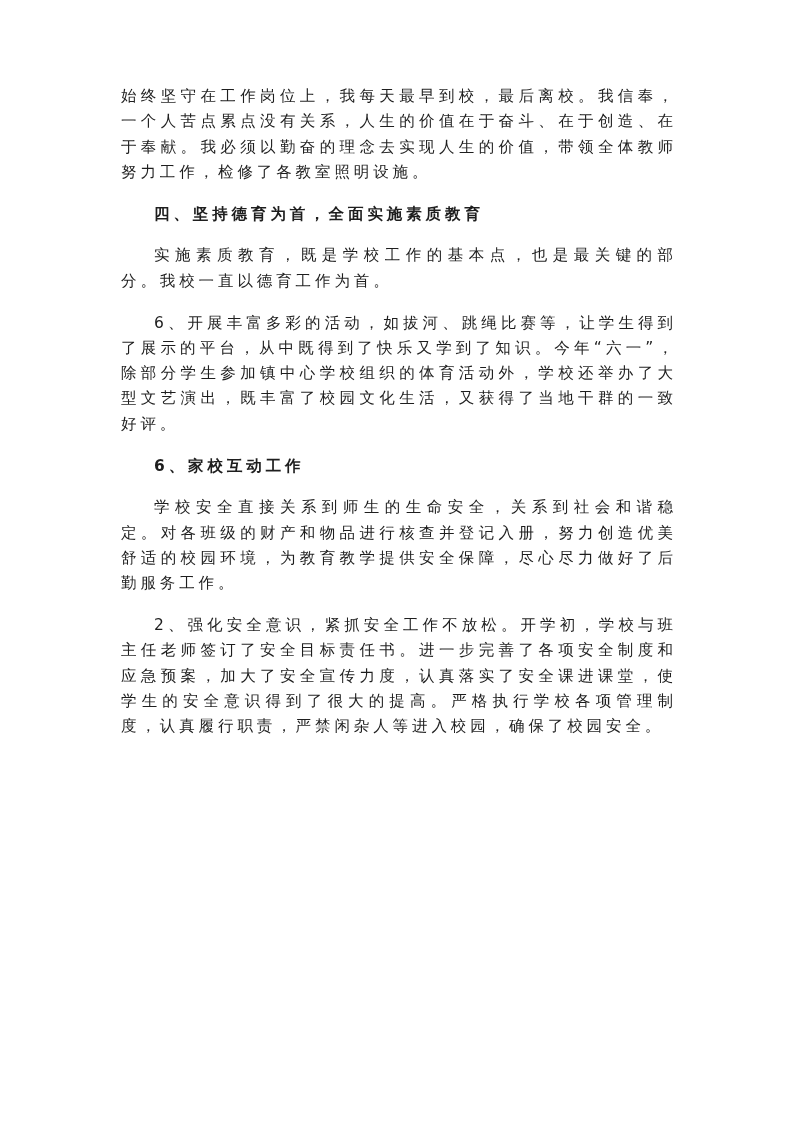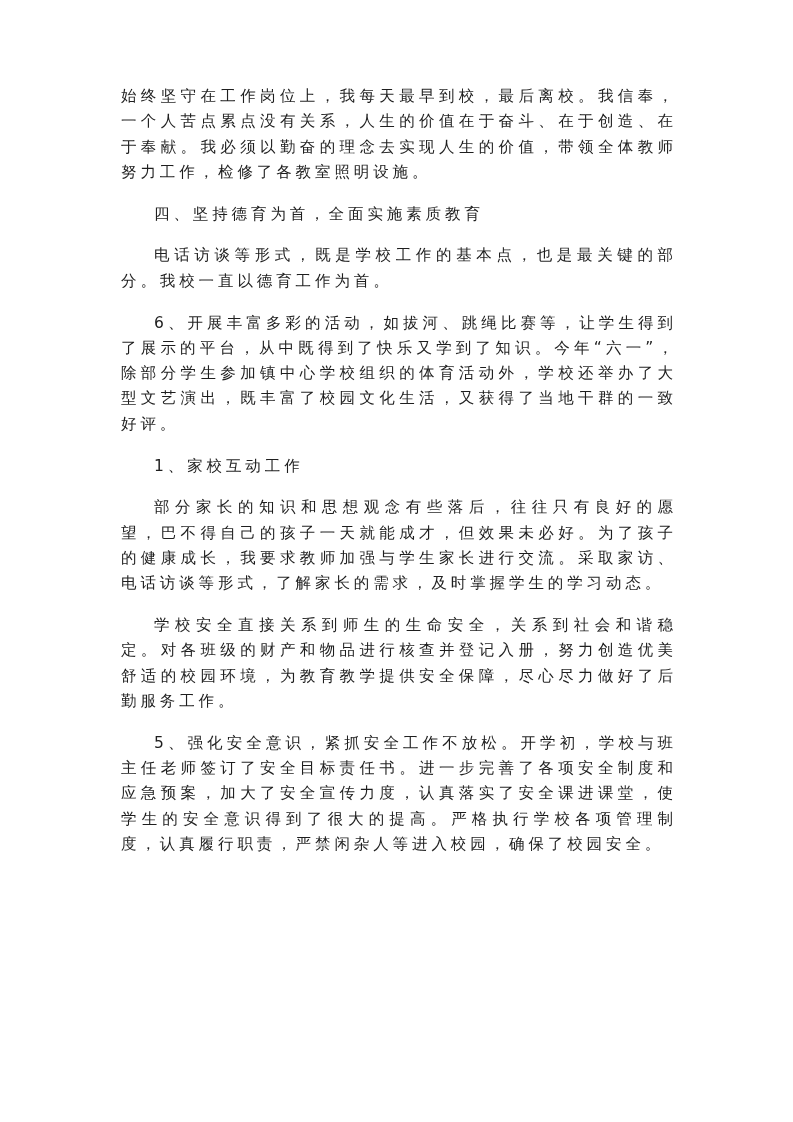--- a/index.html
+++ b/index.html
@@ -29,28 +29,28 @@
     text-align: justify;
     text-justify: inter-character;
     word-break: break-all;
   }
   .para.indent {
     text-indent: 33px;
   }
   .heading {
     margin: 0 0 16.5px 0;
     text-indent: 33px;
+    font-weight: bold;
   }
 </style>
 </head>
 <body>
 
 <div class="page">
   <p class="para">始终坚守在工作岗位上，我每天最早到校，最后离校。我信奉，一个人苦点累点没有关系，人生的价值在于奋斗、在于创造、在于奉献。我必须以勤奋的理念去实现人生的价值，带领全体教师努力工作，检修了各教室照明设施。</p>
   <p class="heading">四、坚持德育为首，全面实施素质教育</p>
-  <p class="para indent">电话访谈等形式，既是学校工作的基本点，也是最关键的部分。我校一直以德育工作为首。</p>
+  <p class="para indent">实施素质教育，既是学校工作的基本点，也是最关键的部分。我校一直以德育工作为首。</p>
   <p class="para indent">6、开展丰富多彩的活动，如拔河、跳绳比赛等，让学生得到了展示的平台，从中既得到了快乐又学到了知识。今年“六一”，除部分学生参加镇中心学校组织的体育活动外，学校还举办了大型文艺演出，既丰富了校园文化生活，又获得了当地干群的一致好评。</p>
-  <p class="heading">1、家校互动工作</p>
-  <p class="para indent">部分家长的知识和思想观念有些落后，往往只有良好的愿望，巴不得自己的孩子一天就能成才，但效果未必好。为了孩子的健康成长，我要求教师加强与学生家长进行交流。采取家访、电话访谈等形式，了解家长的需求，及时掌握学生的学习动态。</p>
+  <p class="heading">6、家校互动工作</p>
   <p class="para indent">学校安全直接关系到师生的生命安全，关系到社会和谐稳定。对各班级的财产和物品进行核查并登记入册，努力创造优美舒适的校园环境，为教育教学提供安全保障，尽心尽力做好了后勤服务工作。</p>
-  <p class="para indent">5、强化安全意识，紧抓安全工作不放松。开学初，学校与班主任老师签订了安全目标责任书。进一步完善了各项安全制度和应急预案，加大了安全宣传力度，认真落实了安全课进课堂，使学生的安全意识得到了很大的提高。严格执行学校各项管理制度，认真履行职责，严禁闲杂人等进入校园，确保了校园安全。</p>
+  <p class="para indent">2、强化安全意识，紧抓安全工作不放松。开学初，学校与班主任老师签订了安全目标责任书。进一步完善了各项安全制度和应急预案，加大了安全宣传力度，认真落实了安全课进课堂，使学生的安全意识得到了很大的提高。严格执行学校各项管理制度，认真履行职责，严禁闲杂人等进入校园，确保了校园安全。</p>
 
 </div>
 
 </body></html>

